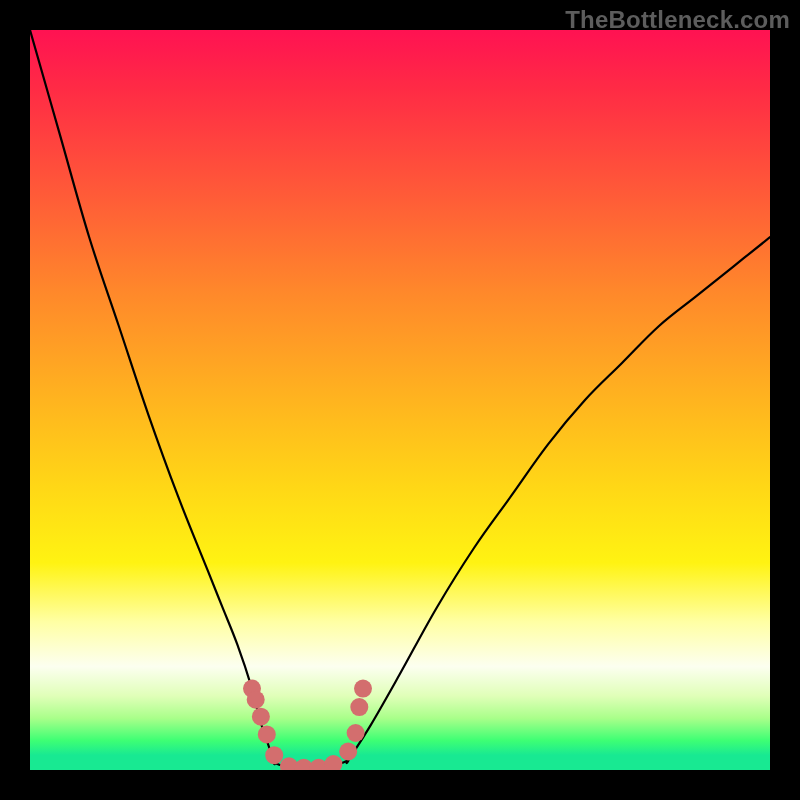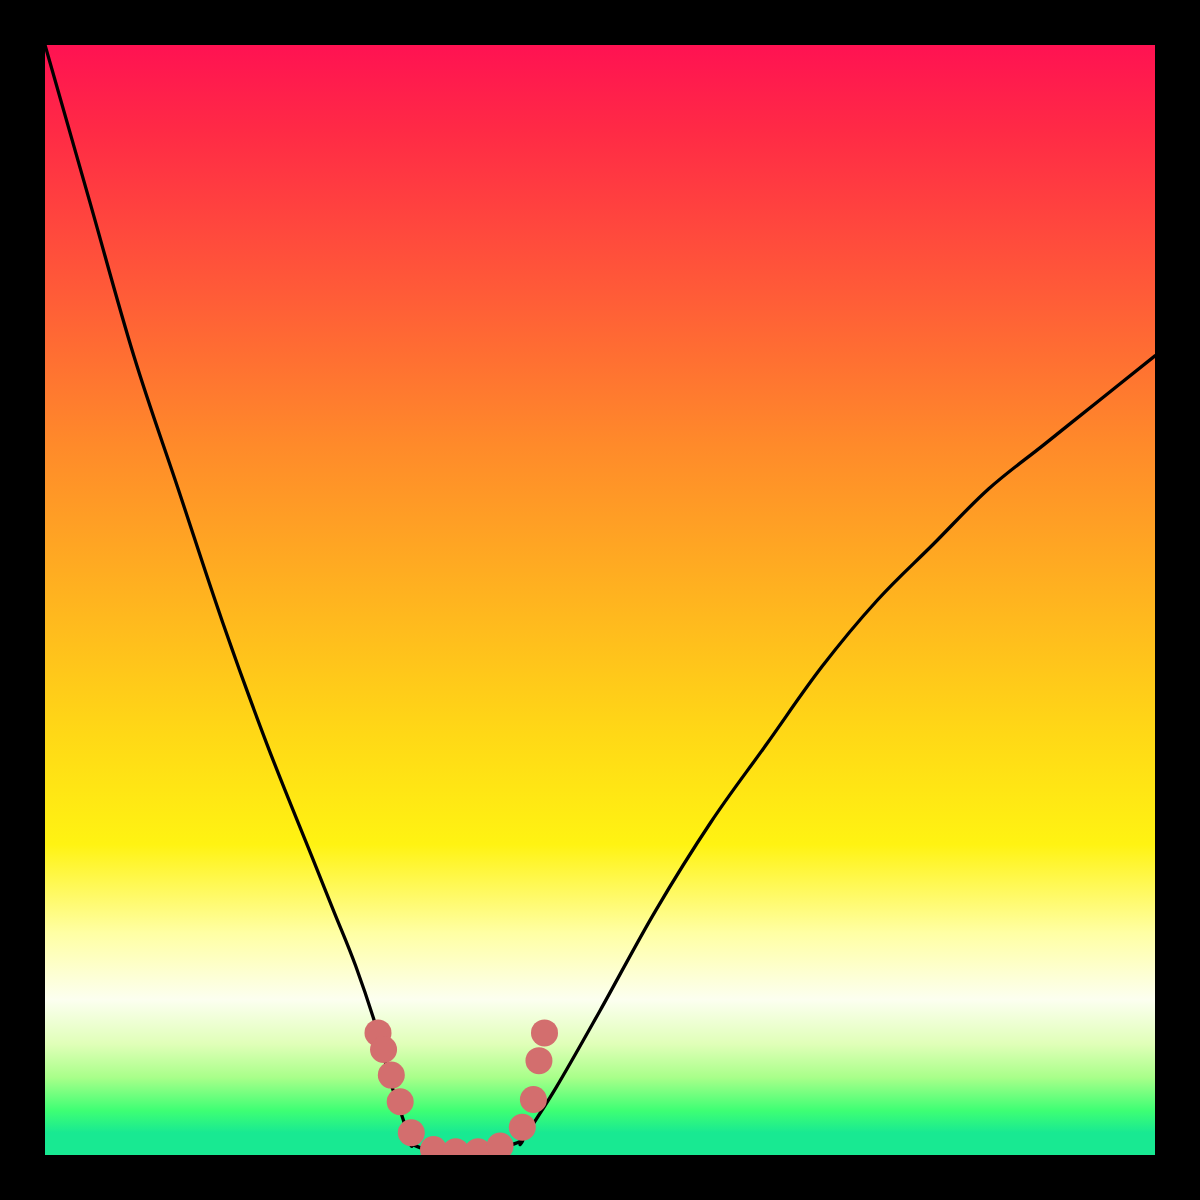--- a/index.html
+++ b/index.html
@@ -67,20 +67,21 @@
     fill: #d36e6e;
     stroke: #d36e6e;
     stroke-width: 0;
   }
 </style>
 </head>
 <body>
 
 <div class="frame">
 
+  <div class="watermark">TheBottleneck.com</div>
 
   <div class="plot-area">
     <div class="gradient-bg"></div>
 
     <svg class="curves" viewBox="0 0 740 740" preserveAspectRatio="none">
       <g id="curve-group">
           <path d="M 0.00 0.00 C 5.33 18.65, 18.94 66.30, 29.60 103.60 C 40.26 140.90, 48.54 172.57, 59.20 207.20 C 69.86 241.83, 78.14 264.03, 88.80 296.00 C 99.46 327.97, 107.74 354.16, 118.40 384.80 C 129.06 415.44, 137.34 438.23, 148.00 466.20 C 158.66 494.17, 169.61 520.22, 177.60 540.20 C 185.59 560.18, 187.07 563.88, 192.40 577.20 C 197.73 590.52, 201.87 599.55, 207.20 614.20 C 212.53 628.85, 218.00 645.28, 222.00 658.60 C 226.00 671.92, 226.74 678.88, 229.40 688.20 C 232.06 697.52, 234.14 702.41, 236.80 710.40 C 239.46 718.39, 242.87 728.60, 244.20 732.60 C 245.53 736.60, 242.87 732.07, 244.20 732.60 C 245.53 733.13, 248.94 734.76, 251.60 735.56 C 254.26 736.36, 256.34 736.64, 259.00 737.04 C 261.66 737.44, 263.74 737.65, 266.40 737.78 C 269.06 737.91, 271.14 737.78, 273.80 737.78 C 276.46 737.78, 278.54 737.78, 281.20 737.78 C 283.86 737.78, 285.94 737.91, 288.60 737.78 C 291.26 737.65, 293.34 737.44, 296.00 737.04 C 298.66 736.64, 300.74 736.23, 303.40 735.56 C 306.06 734.89, 308.14 734.27, 310.80 733.34 C 313.46 732.41, 316.87 730.91, 318.20 730.38 C 319.53 729.85, 314.20 736.64, 318.20 730.38 C 322.20 724.12, 331.08 711.18, 340.40 695.60 C 349.72 680.02, 358.01 665.11, 370.00 643.80 C 381.99 622.49, 393.68 599.84, 407.00 577.20 C 420.32 554.56, 430.68 537.98, 444.00 518.00 C 457.32 498.02, 467.68 484.85, 481.00 466.20 C 494.32 447.55, 504.68 431.72, 518.00 414.40 C 531.32 397.08, 541.68 384.65, 555.00 370.00 C 568.32 355.35, 578.68 346.32, 592.00 333.00 C 605.32 319.68, 615.68 307.99, 629.00 296.00 C 642.32 284.01, 652.68 277.06, 666.00 266.40 C 679.32 255.74, 689.68 247.46, 703.00 236.80 C 716.32 226.14, 733.34 212.53, 740.00 207.20" class="curve-line"></path>
         </g>
       <g id="marker-group">
           <circle cx="222.00" cy="658.60" r="9" class="marker"></circle>

